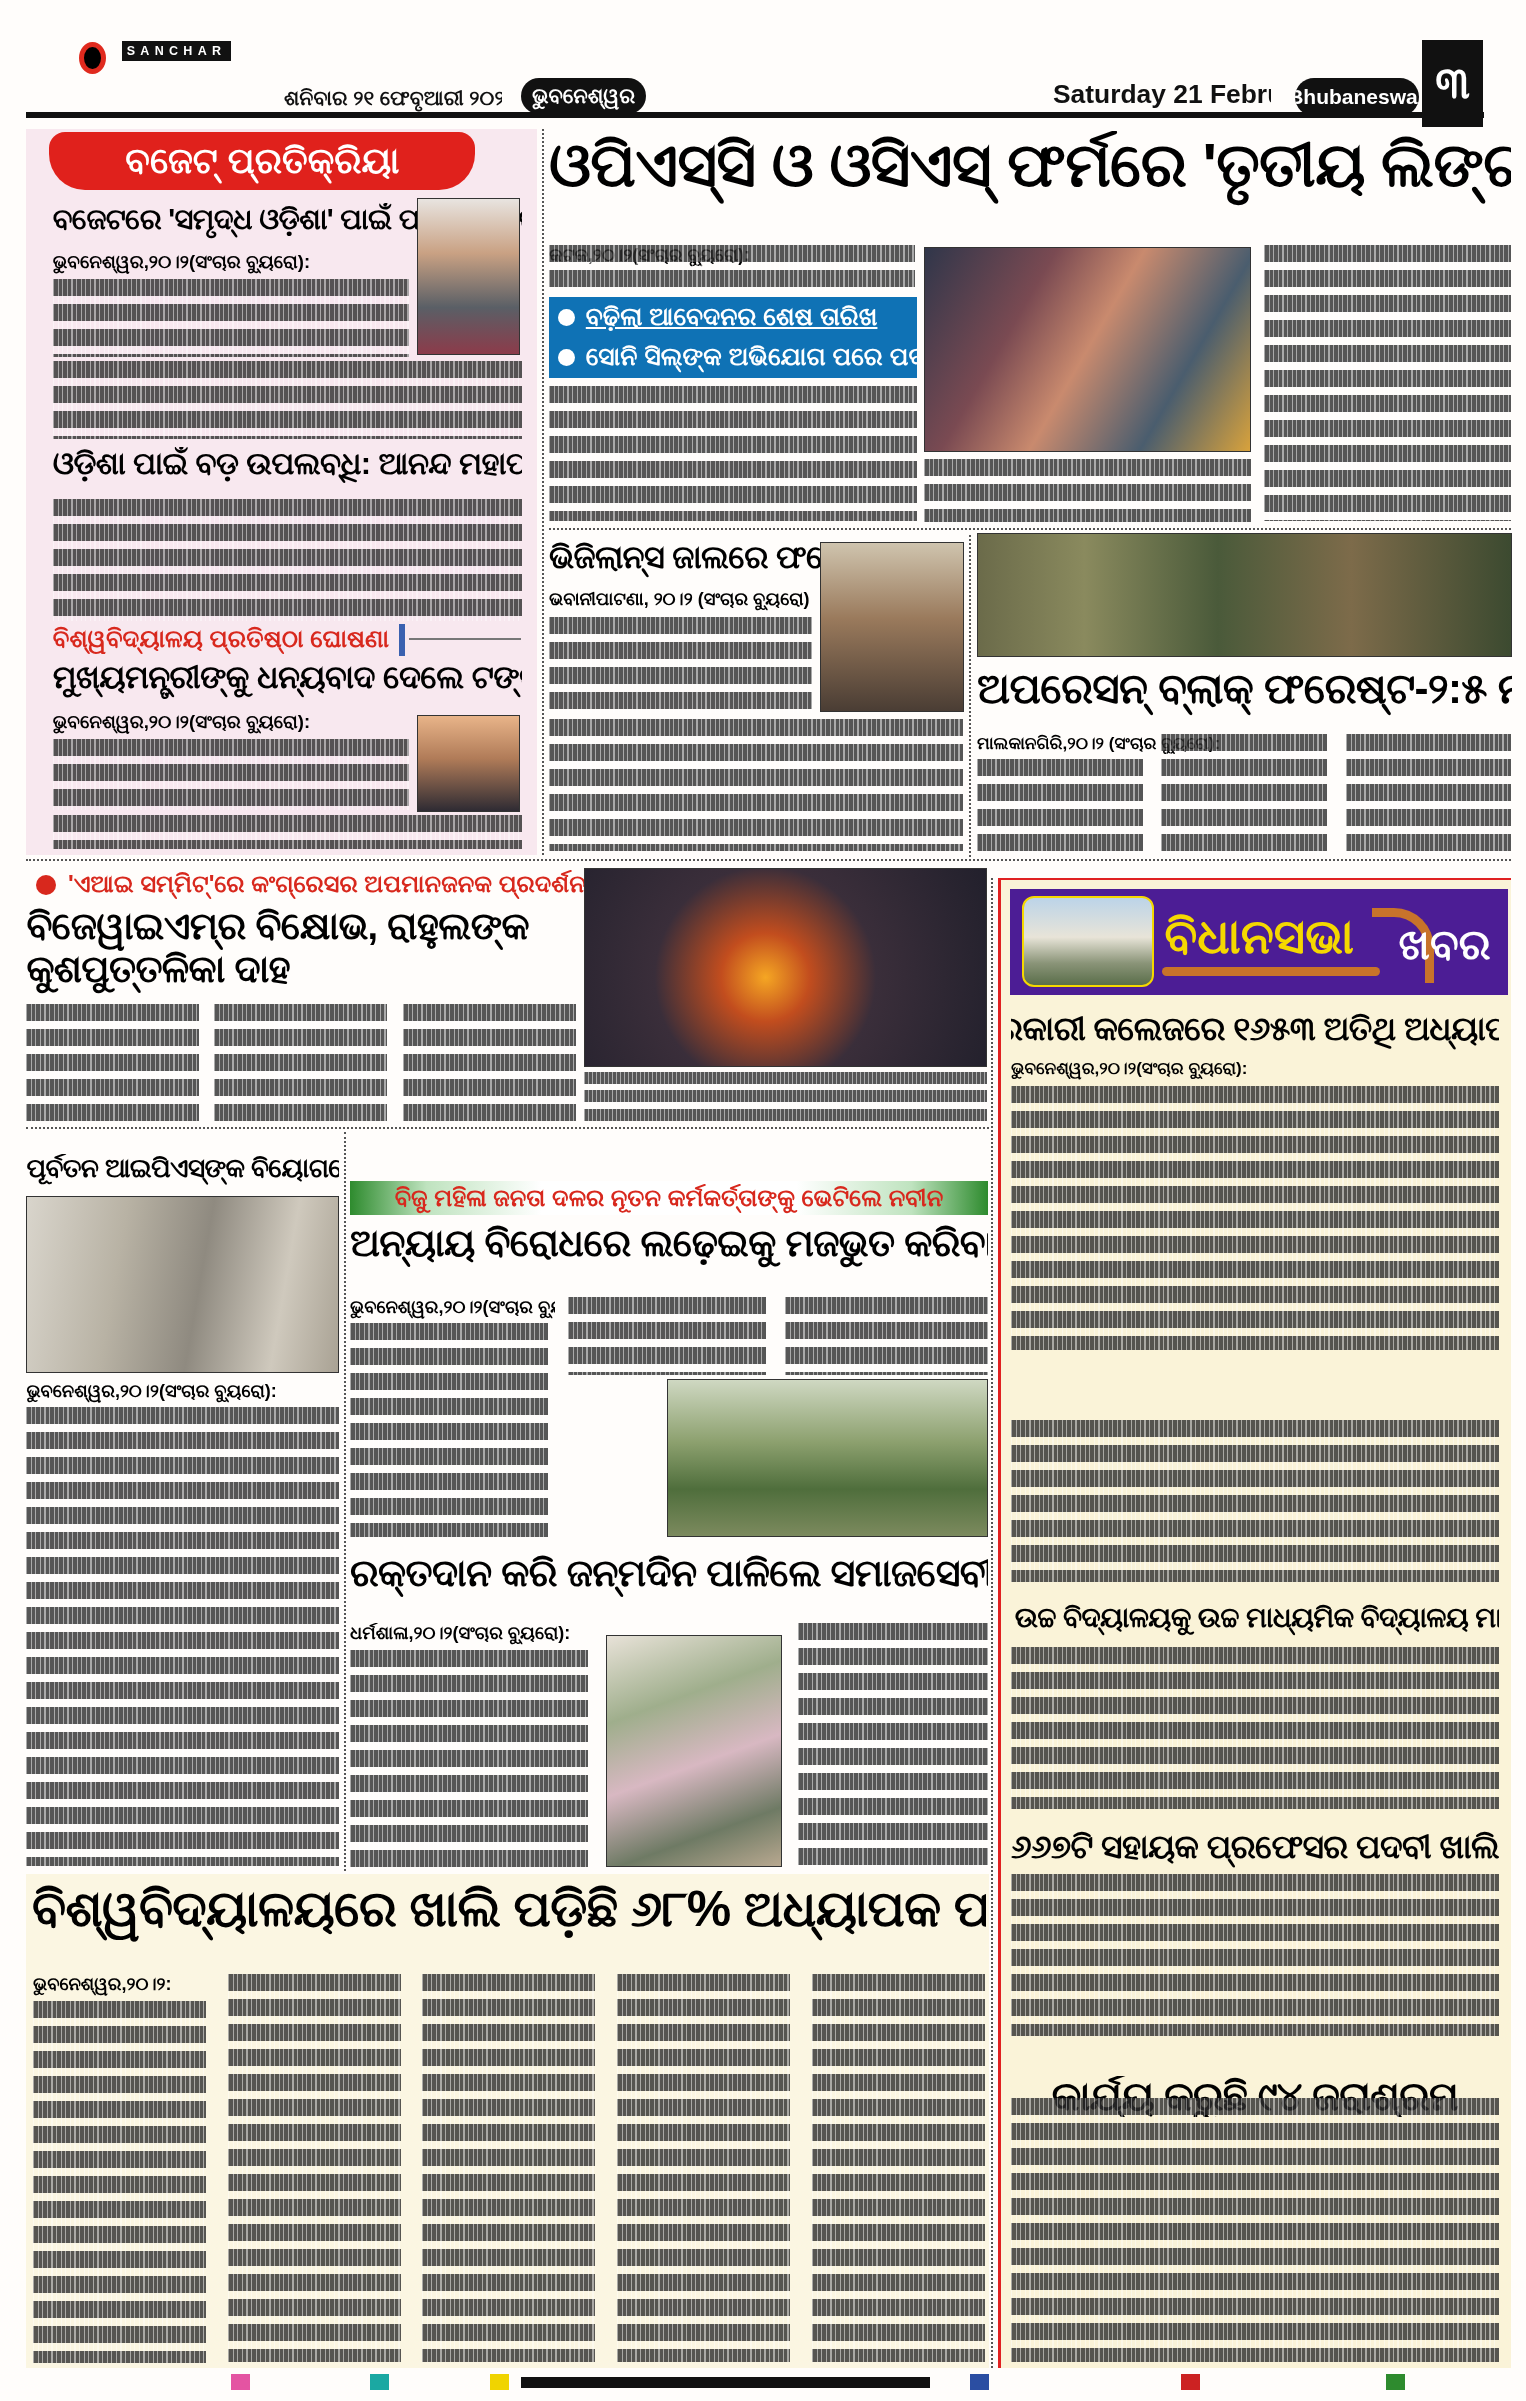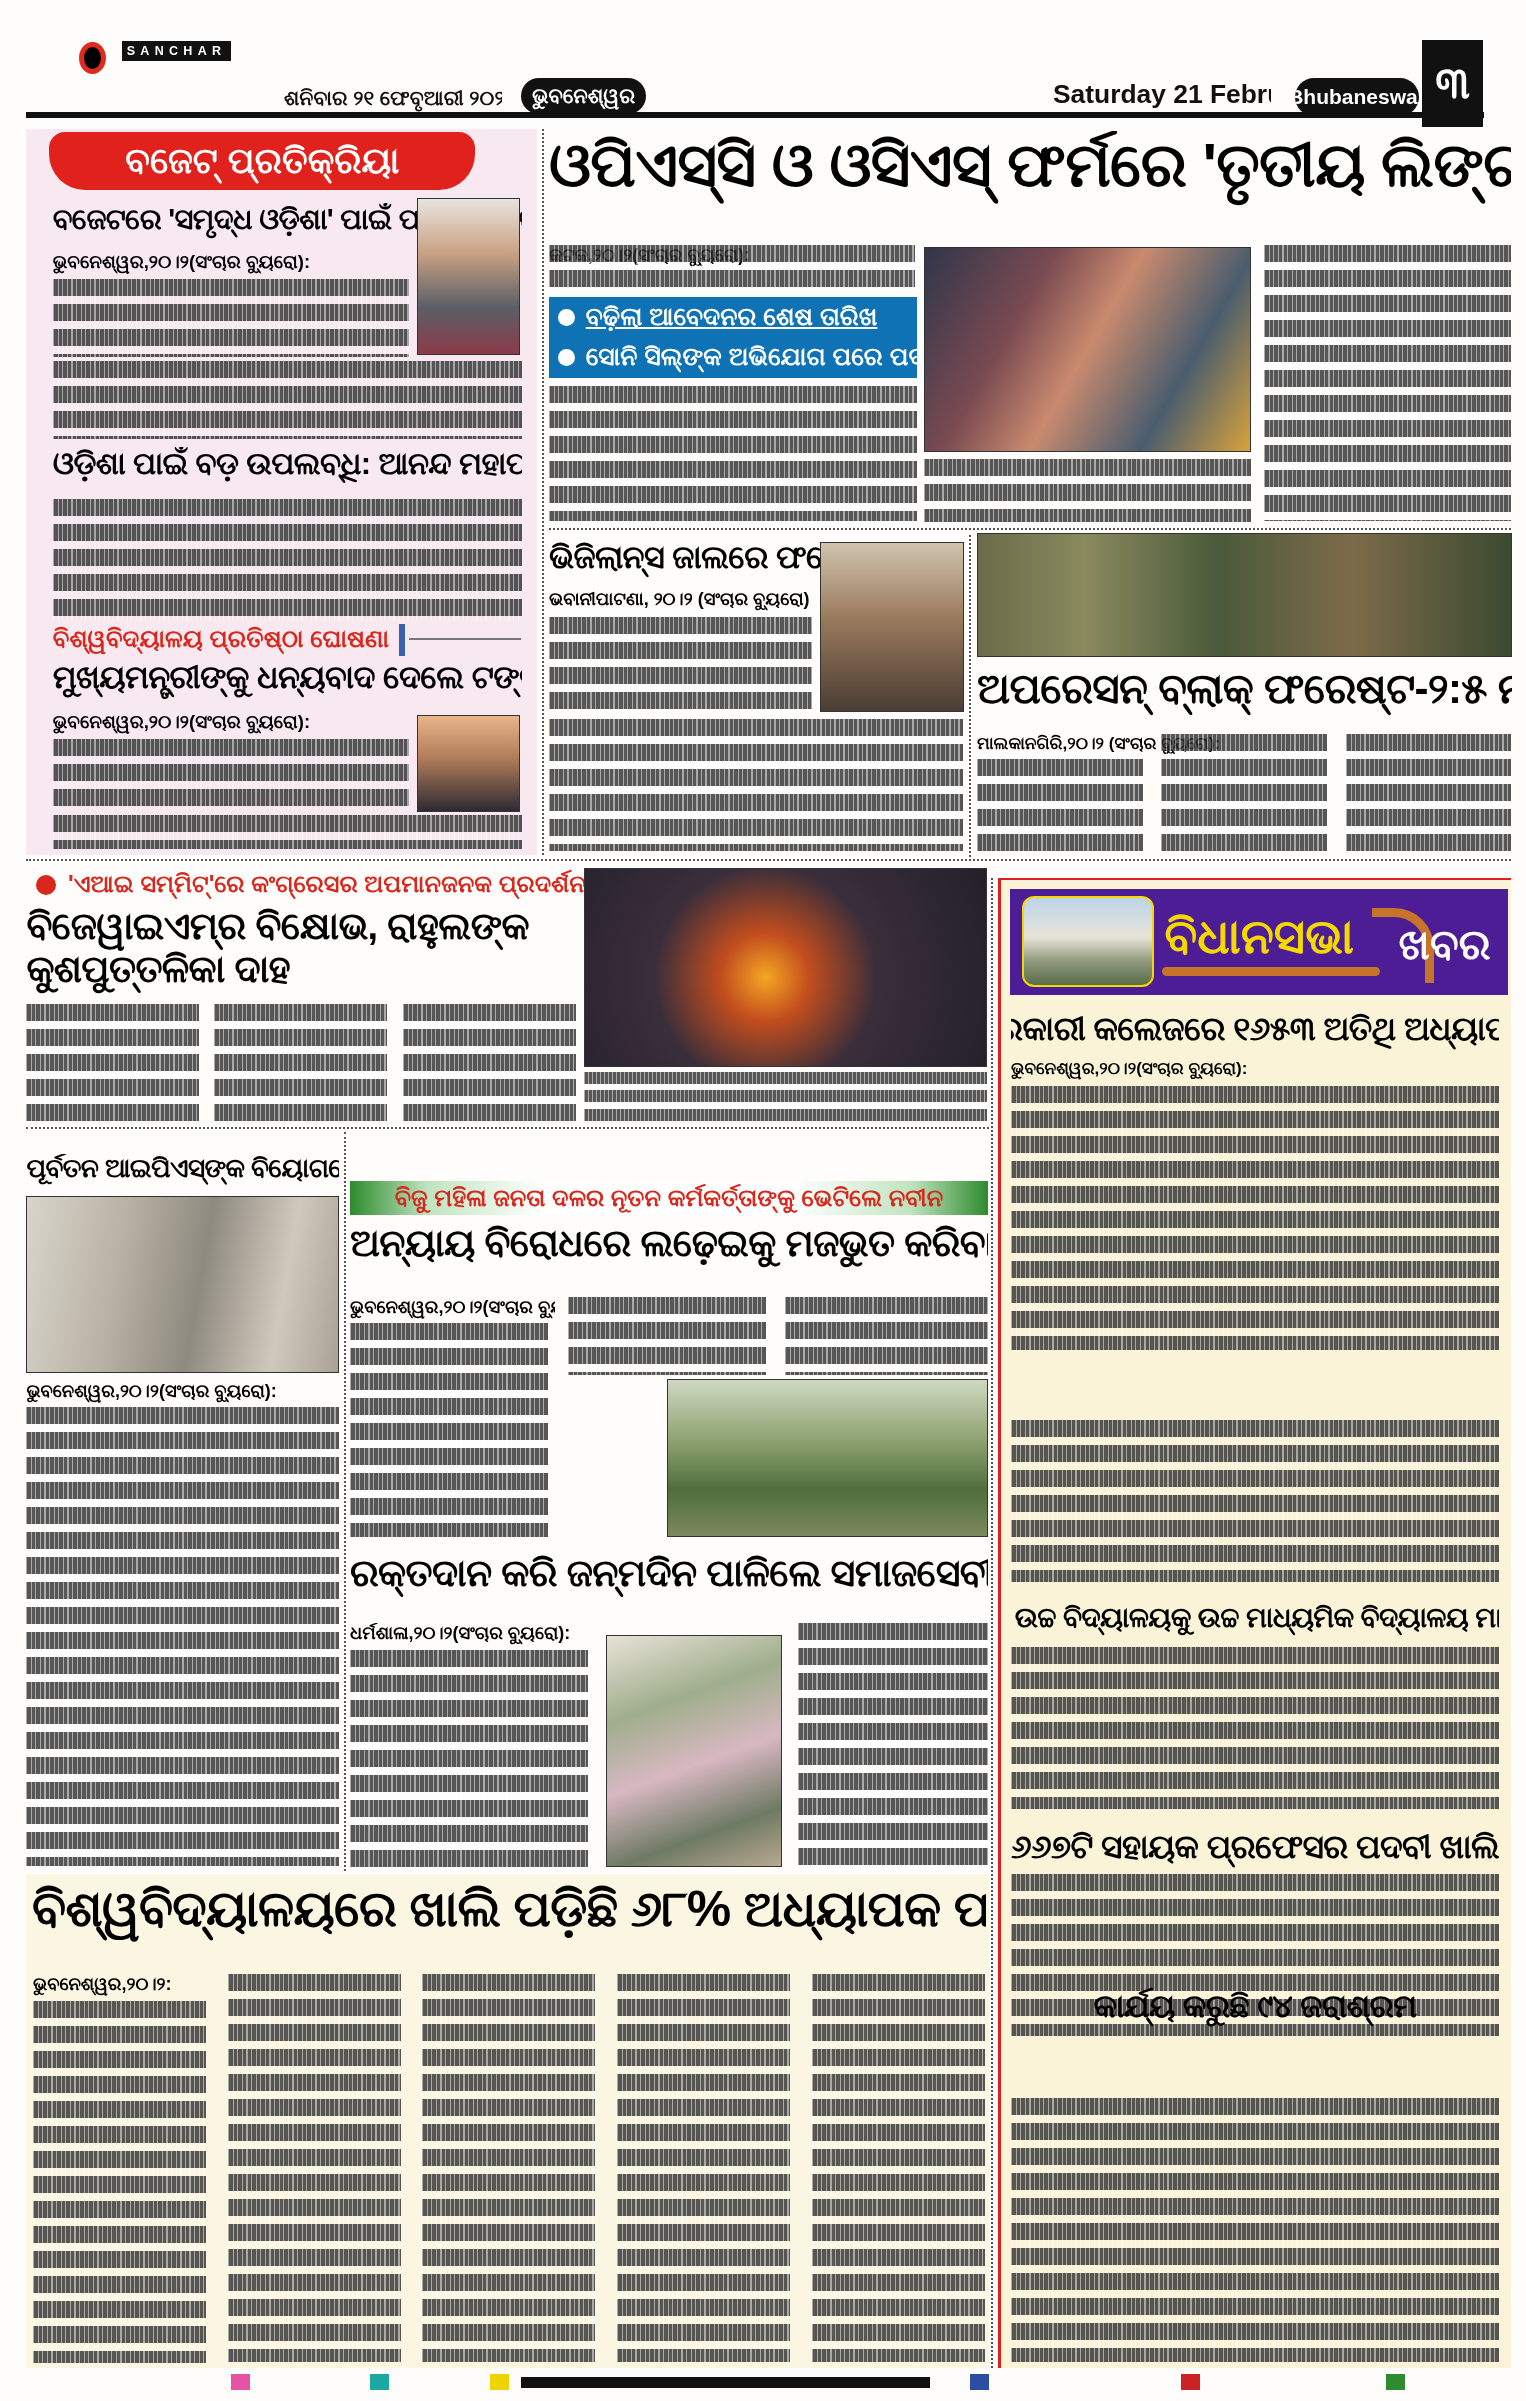--- a/index.html
+++ b/index.html
@@ -164,21 +164,21 @@
     <div class="abs sim" style="left:10px;top:206px;width:488px;height:264px;"></div>
 
     <div class="abs sim" style="left:10px;top:540px;width:488px;height:162px;"></div>
 
     <div class="abs hl center" style="left:10px;top:718px;width:488px;height:40px;font-size:28px;white-space:nowrap;">୩୦୩ ଉଚ୍ଚ ବିଦ୍ୟାଳୟକୁ ଉଚ୍ଚ ମାଧ୍ୟମିକ ବିଦ୍ୟାଳୟ ମାନ୍ୟତା</div>
     <div class="abs sim" style="left:10px;top:767px;width:488px;height:162px;"></div>
 
     <div class="abs hl center" style="left:10px;top:945px;width:488px;height:44px;font-size:33px;white-space:nowrap;">୬୬୭ଟି ସହାୟକ ପ୍ରଫେସର ପଦବୀ ଖାଲି</div>
     <div class="abs sim" style="left:10px;top:994px;width:488px;height:162px;"></div>
 
-    <div class="abs hl center" style="left:10px;top:1106px;width:488px;height:41px;font-size:32px;white-space:nowrap;">କାର୍ଯ୍ୟ କରୁଛି ୯୪ ଜରାଶ୍ରମ</div>
+    <div class="abs hl center" style="left:10px;top:1196px;width:488px;height:41px;font-size:40px;white-space:nowrap;">କାର୍ଯ୍ୟ କରୁଛି ୯୪ ଜରାଶ୍ରମ</div>
     <div class="abs sim" style="left:10px;top:1218px;width:488px;height:264px;"></div>
   </div>
 
   <div class="abs" style="left:0;top:2373px;width:1526px;height:20px;">
     <span class="mark abs" style="left: 231px; top: 1.3px; width: 18.5px; height: 16px; background: rgb(228, 84, 162);"></span>
     <span class="mark abs" style="left: 370px; top: 1.3px; width: 18.5px; height: 16px; background: rgb(27, 168, 162);"></span>
     <span class="mark abs" style="left: 490px; top: 1.3px; width: 18.5px; height: 16px; background: rgb(240, 212, 0);"></span>
     <span class="mark abs" style="left: 521px; top: 4px; width: 409px; height: 10.6px; background: rgb(17, 17, 17);"></span>
     <span class="mark abs" style="left: 970px; top: 1.3px; width: 18.5px; height: 16px; background: rgb(43, 78, 162);"></span>
     <span class="mark abs" style="left: 1181px; top: 1.3px; width: 18.5px; height: 16px; background: rgb(204, 34, 34);"></span>

